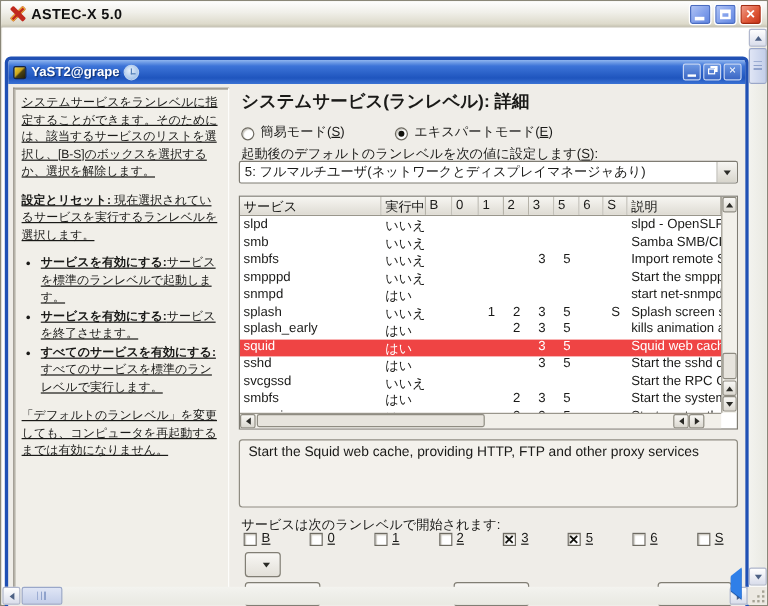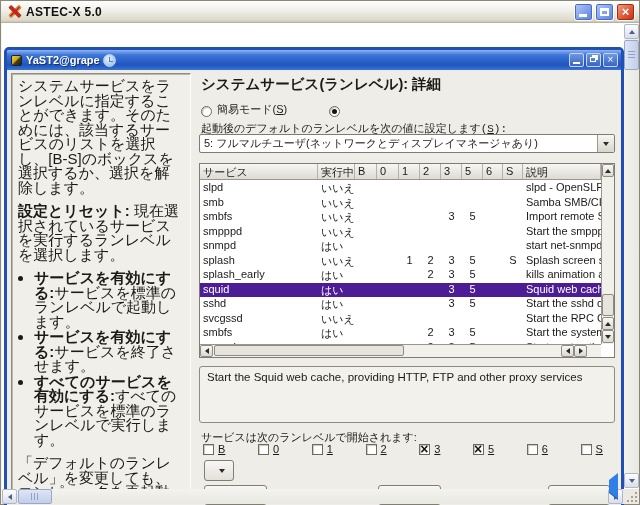--- a/index.html
+++ b/index.html
@@ -70,51 +70,51 @@
     background:linear-gradient(180deg,#6c97e2,#3a66c4); position:relative; color:#fff;
     font-size:10px; line-height:12px; text-align:center; }
   .yglyph-min { position:absolute; left:3px; bottom:2px; width:7px; height:2px; background:#fff; }
   .yglyph-res { position:absolute; left:3px; top:3px; width:6px; height:5px; border:1px solid #fff; box-shadow:2px -2px 0 -0px #fff; }
 
   .yast-content { position:relative; width:614px; height:437px; background:#efede8; }
 
   
   .help-panel { position:absolute; left:4px; top:3px; width:180px; height:429px;
     background:#f1efe9; border:1px solid; border-color:#918d82 #fdfdfb #fdfdfb #918d82;
-    box-shadow:inset 1px 1px 0 #b9b6ac; padding:5px 6px; font-size:15px; line-height:14.5px; overflow:hidden; }
+    box-shadow:inset 1px 1px 0 #b9b6ac; padding:5px 6px; font-size:10px; line-height:14.5px; overflow:hidden;text-decoration:underline; }
   .help-panel p { margin-bottom:9px; }
   .help-panel b { font-weight:bold; }
   .help-panel ul { margin:0 0 9px 16px; list-style:disc; }
   .help-panel li { margin-bottom:1px; }
 
   
   .main-col { position:absolute; left:192px; top:0; width:417px; height:437px; }
   .dialog-title { position:absolute; left:2px; top:5px; font-size:14.5px; font-weight:bold; }
 
   .radio-row { position:absolute; left:2px; top:32px; display:flex; }
   .radio-item { display:flex; align-items:flex-end; margin-right:42px; }
   .radio-circle { width:11px; height:11px; border-radius:50%; border:1px solid #6d6a61; background:#fff; margin-right:5px; position:relative; box-shadow:inset 1px 1px 1px #c9c6bd; }
   .radio-circle.on:before { content:""; position:absolute; left:2px; top:2px; width:5px; height:5px; border-radius:50%; background:#14140f; }
 
-  .combo-label { position:absolute; left:2px; top:51px;font-family:Liberation Mono, monospace; }
+  .combo-label { position:absolute; left:2px; top:51px; }
   .combobox { position:absolute; left:0; top:64px; width:416px; height:19px; background:#fff;
     border:1px solid #7f7c73; border-radius:2px; display:flex; align-items:center; }
   .combobox .val { padding-left:4px; flex:1; white-space:nowrap; overflow:hidden; }
   .combo-arrow { width:17px; height:17px; border-left:1px solid #9a978c; border-radius:0 2px 2px 0;
     background:linear-gradient(180deg,#f7f6f3,#d8d5cc); display:flex; align-items:center; justify-content:center; color:#2c2c28; }
 
   
   .svc-table { position:absolute; left:0; top:93px; width:416px; height:195px; background:#fff;
     border:1px solid #7f7c73; overflow:hidden; }
   .thead { display:flex; height:16px; border-bottom:1px solid #99968c; width:401px; }
   .th { background:linear-gradient(180deg,#f7f6f2,#dedbd3); border-right:1px solid #b5b2a8;
     font-size:11px; padding:1px 3px 0; white-space:nowrap; overflow:hidden; }
   .tbody { position:absolute; left:0; top:17px; width:401px; height:165px; overflow:hidden; }
   .tr { display:flex; height:14.5px; align-items:flex-start; }
-  .tr.sel { background:#4c1d95; color:#fff; }
+  .tr.sel { background:#ef4444; color:#fff; }
   .td { padding:0 3px; white-space:nowrap; overflow:hidden; font-size:11px; }
   .c0 { width:118px; } .c1 { width:37px; }
   .c2 { width:22px; } .c3 { width:22px; } .c4,.c5,.c6,.c7 { width:21px; } .c8,.c9 { width:20px; }
   .c10 { flex:1; }
   .td.c2,.td.c3,.td.c4,.td.c5,.td.c6,.td.c7,.td.c8,.td.c9 { text-align:center; padding:0 1px; }
 
   .qt-btn { position:absolute; border:1px solid #8f8c82; border-radius:2px;
     background:linear-gradient(180deg,#f9f8f5,#dbd8d0); display:flex; align-items:center; justify-content:center; color:#2a2a26; }
   .qt-thumb { position:absolute; border:1px solid #8f8c82; border-radius:2px; background:#e7e4dd; }
   .tv-scroll { position:absolute; right:0; top:0; width:13px; height:180px; border-left:1px solid #99968c; background:#f2f0ea; }
@@ -191,20 +191,21 @@
         <div class="main-col">
           <div class="dialog-title">システムサービス(ランレベル): 詳細</div>
 
           <div class="radio-row">
               <div class="radio-item">
                 <span class="radio-circle"></span>
                 <span class="mnemonic">簡易モード(<u>S</u>)</span>
               </div>
               <div class="radio-item">
                 <span class="radio-circle on"></span>
+                <span class="mnemonic">エキスパートモード(<u>E</u>)</span>
               </div>
             </div>
 
           <div class="combo-label mnemonic">起動後のデフォルトのランレベルを次の値に設定します(<u>S</u>):</div>
           <div class="combobox">
             <div class="val">5: フルマルチユーザ(ネットワークとディスプレイマネージャあり)</div>
             <div class="combo-arrow">
                 <span class="tri-d"></span>
               </div>
           </div>

